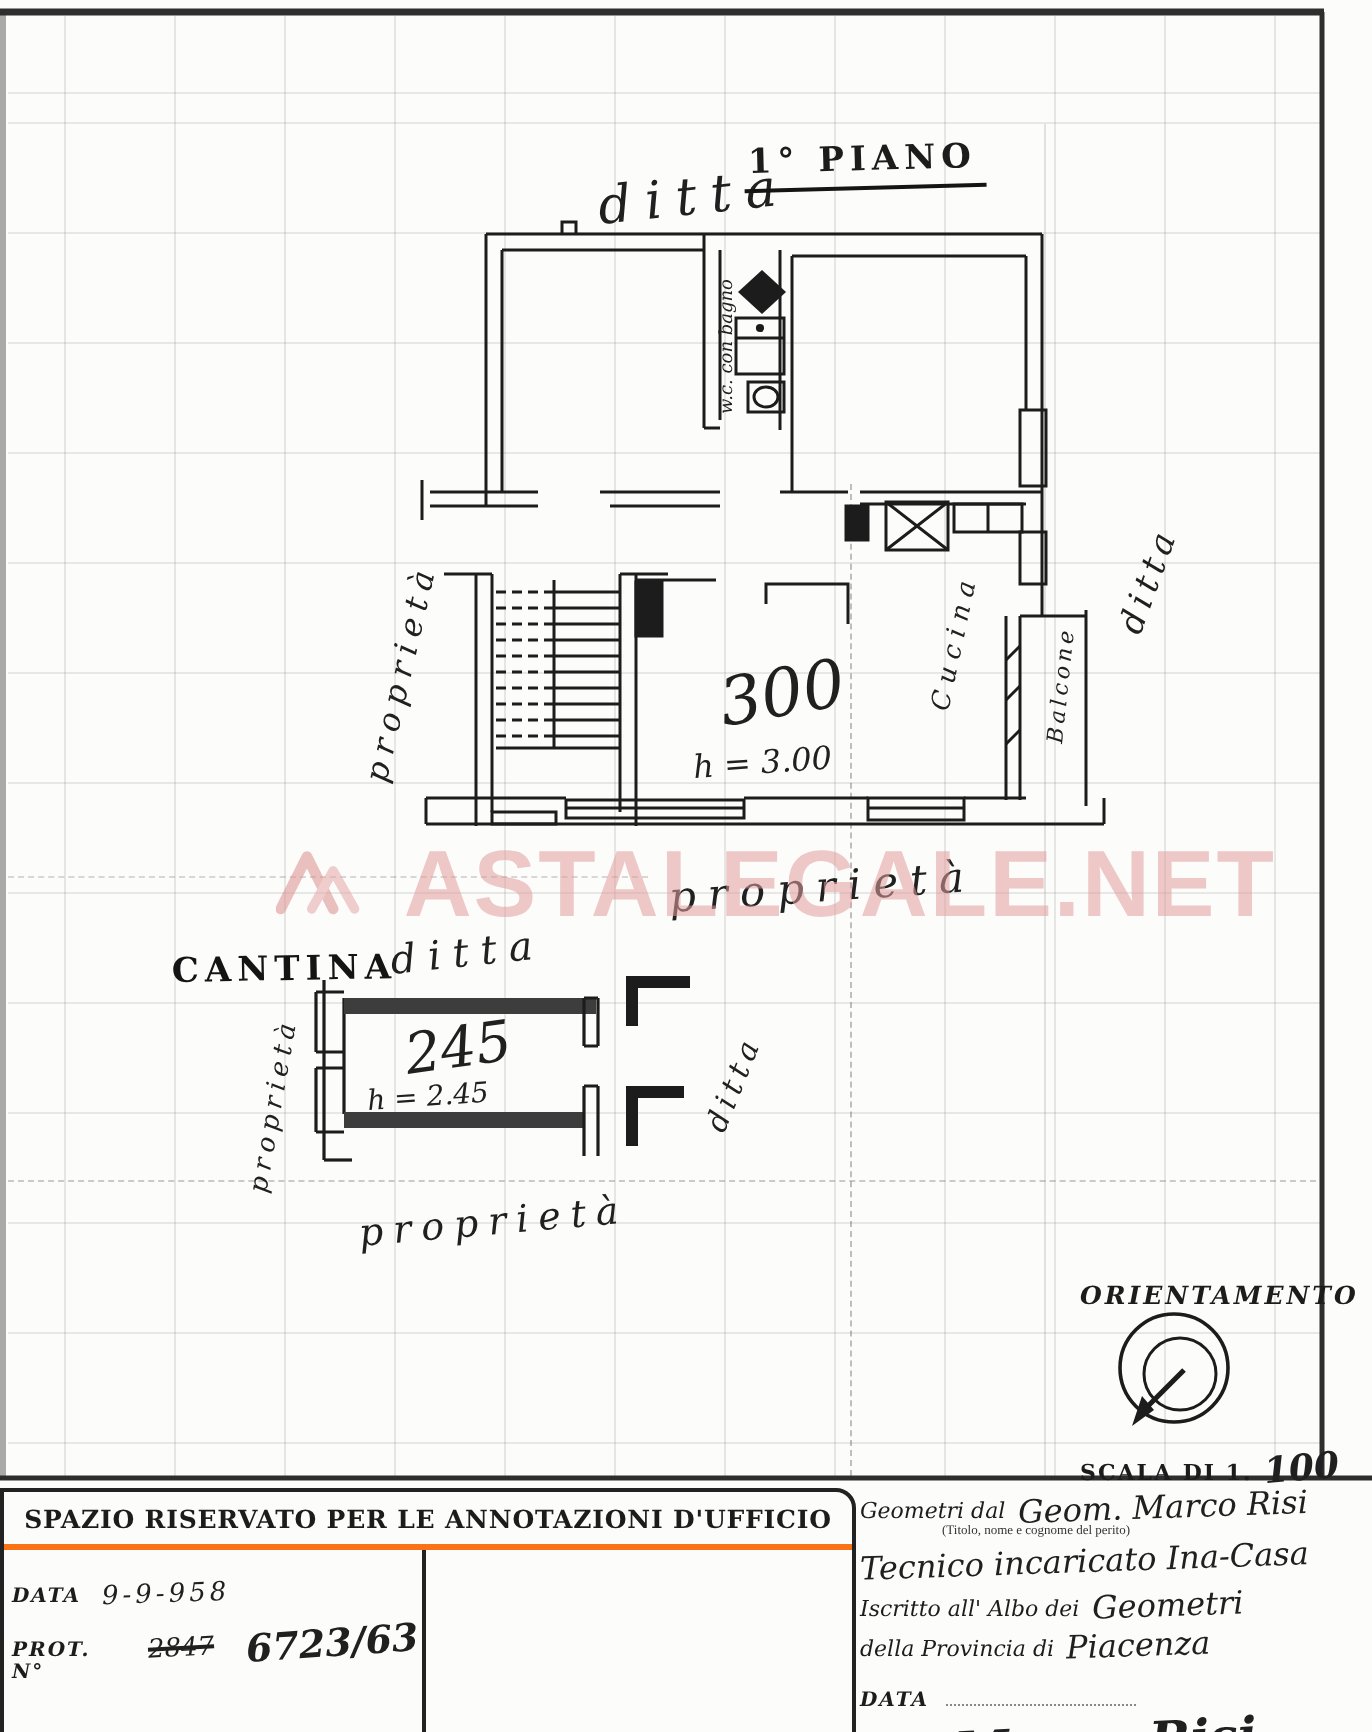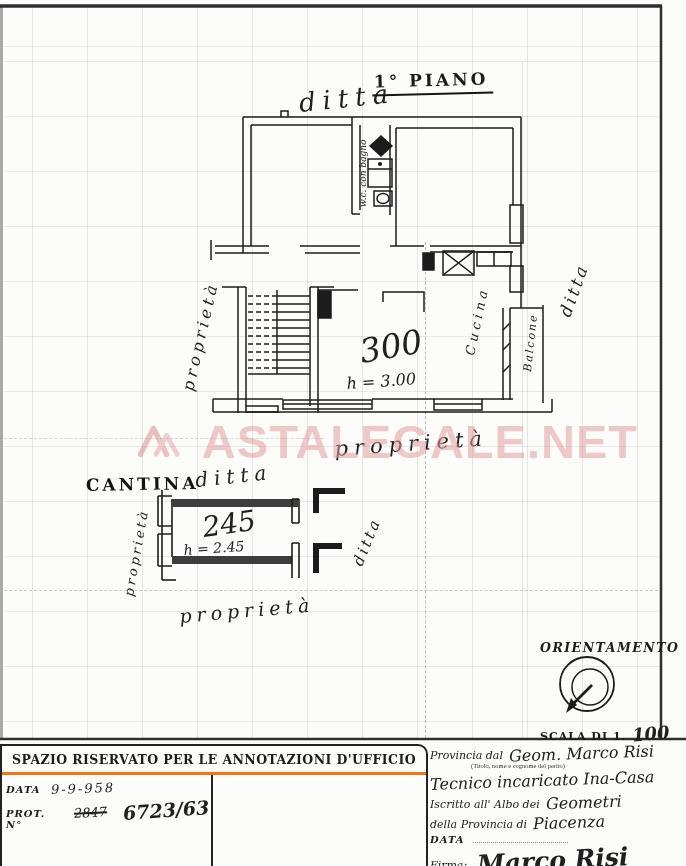--- a/index.html
+++ b/index.html
@@ -58,21 +58,21 @@
     border:2px solid #222;border-radius:0 10px 0 0;
   }
   .annotations-header{
     height:26px;display:flex;align-items:center;justify-content:center;
     font-family:"DejaVu Serif",serif;font-weight:bold;font-size:12.5px;
     letter-spacing:.4px;border-bottom:3px solid #f97316;
   }
   .annotations-body{display:flex;height:100px;}
   .annotations-left{width:203px;border-right:2px solid #222;padding:6px 2px 0 4px;}
   .annotations-right{flex:1;}
-  .printed-small{font-family:"DejaVu Serif",serif;font-weight:bold;font-style:italic;font-size:10px;letter-spacing:1px;}
+  .printed-small{font-family:"DejaVu Serif",serif;font-weight:bold;font-style:italic;font-size:10px;letter-spacing:1px;margin-top:12px;}
   .ann-row{display:flex;align-items:baseline;margin-bottom:3px;}
   .data-value{font-size:13px;letter-spacing:2px;margin-left:10px;transform:rotate(-2deg);}
   .prot-old{font-size:13px;margin-left:10px;text-decoration:line-through;text-decoration-thickness:2px;transform:rotate(-3deg);}
   .prot-new{font-size:19px;font-weight:bold;margin-left:16px;transform:rotate(-4deg);display:inline-block;}
 
   .compiler{position:absolute;left:430px;top:744px;width:256px;z-index:3;}
   .comp-line{display:flex;align-items:baseline;margin-bottom:1px;}
   .printed-italic{font-family:"DejaVu Serif",serif;font-style:italic;font-size:11px;white-space:nowrap;}
   .hand-value{font-size:16px;margin-left:6px;white-space:nowrap;transform:rotate(-2deg);display:inline-block;}
   .tiny-caption{font-family:Liberation Serif, serif;font-size:6.5px;color:#333;margin:-2px 0 0 41px;}
@@ -241,21 +241,21 @@
           <span class="hand prot-old">2847</span>
           <span class="hand prot-new">6723/63</span>
         </div>
       </div>
       <div class="annotations-right"></div>
     </div>
   </div>
 
   <div class="compiler">
     <div class="comp-line">
-      <span class="printed-italic">Provincia dal</span>
+      <span class="printed-italic">Geometri dal</span>
       <span class="hand hand-value">Geom. Marco Risi</span>
     </div>
     <div class="tiny-caption">(Titolo, nome e cognome del perito)</div>
     <div>
       <span class="hand hand-role">Tecnico incaricato Ina-Casa</span>
     </div>
     <div class="comp-line">
       <span class="printed-italic">Iscritto all' Albo dei</span>
       <span class="hand hand-value">Geometri</span>
     </div>

